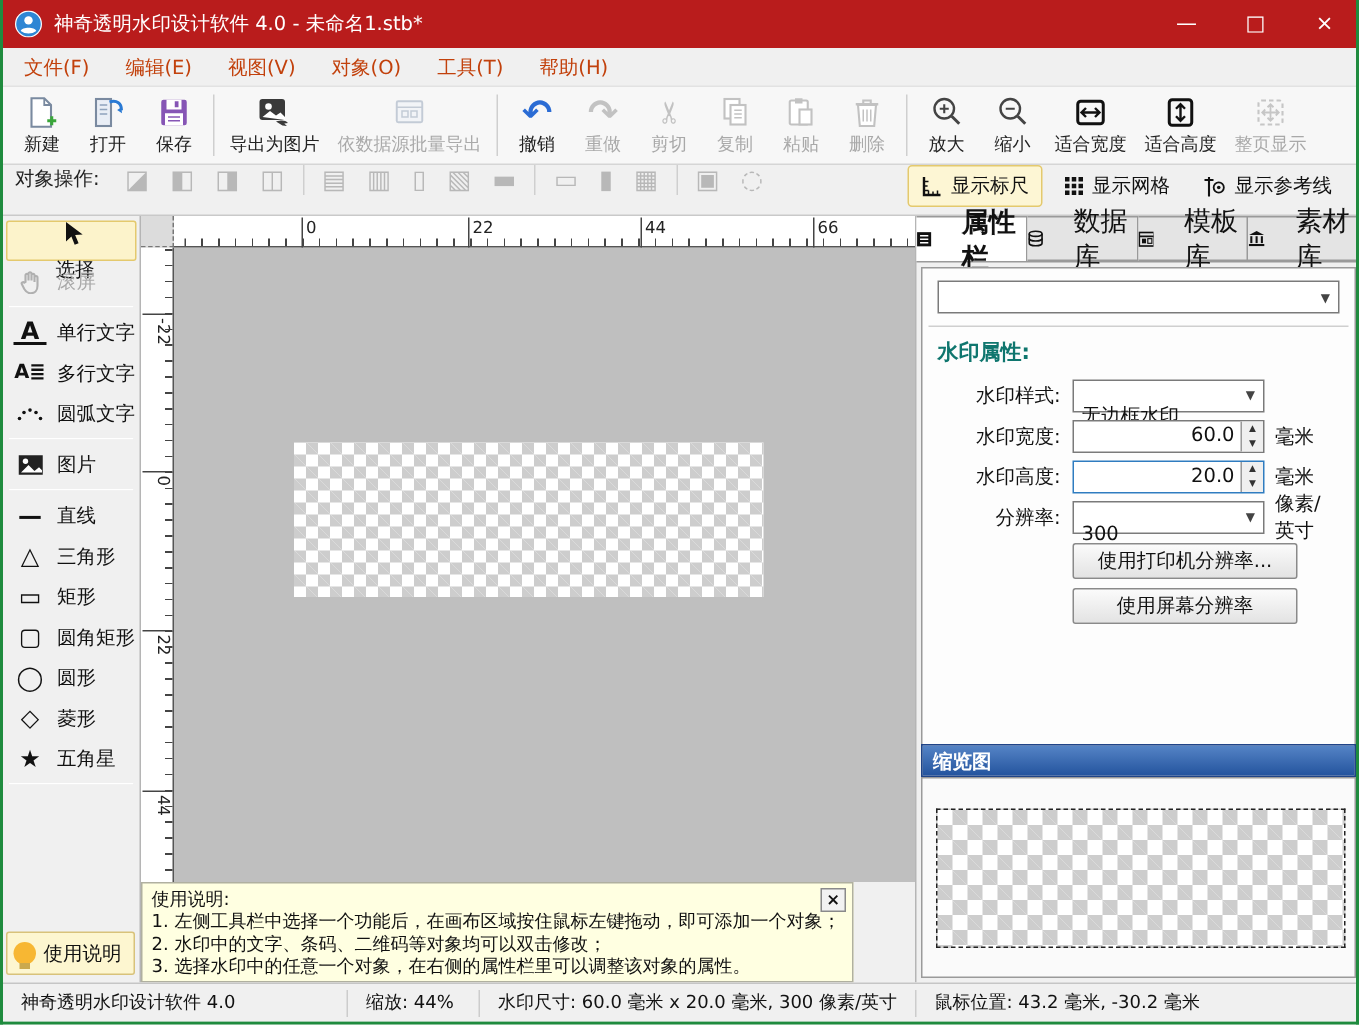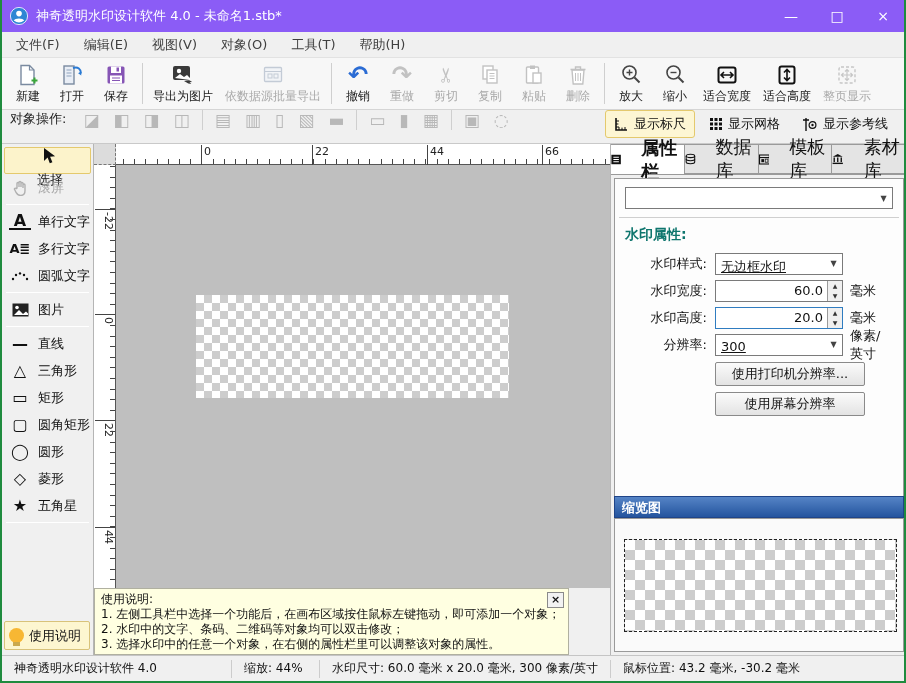--- a/index.html
+++ b/index.html
@@ -1,30 +1,30 @@
 <!DOCTYPE html>
 <html><head>
 <meta charset="utf-8">
 <style>
   * { margin:0; padding:0; box-sizing:border-box; }
   html,body { width:906px; height:683px; font-family:"DejaVu Sans", sans-serif; }
   #window { position:relative; width:906px; height:683px; background:#f0f0f0;
             border-left:2px solid #1f8b3e; border-right:2px solid #1f8b3e; border-bottom:2px solid #1f8b3e; overflow:hidden; }
 
   
-  .titlebar { position:absolute; left:-2px; top:0; width:906px; height:32px; background:#8b5cf6;
+  .titlebar { position:absolute; left:-2px; top:0; width:906px; height:32px; background:#b91c1c;
               display:flex; align-items:center; color:#fff; font-size:13px; padding-left:10px; }
   .titlebar .logo { width:18px; height:18px; margin-right:8px; flex:0 0 auto; }
   .win-controls { position:absolute; right:0; top:0; height:32px; display:flex; }
   .win-btn { width:46px; height:32px; display:flex; align-items:center; justify-content:center;
              color:#fff; font-size:14px; }
 
   
   .menubar { position:absolute; left:0; top:32px; width:902px; height:26px; background:#f0f0f0;
-             display:flex; align-items:center; font-size:13px; color:#404040; border-bottom:1px solid #e2e2e2; }
+             display:flex; align-items:center; font-size:13px; color:#c2410c; border-bottom:1px solid #e2e2e2; }
   .menu-item { padding:4px 10px; margin-left:4px; }
 
   
   .toolbar { position:absolute; left:0; top:58px; width:902px; height:52px; background:#f7f7f7;
              border-bottom:1px solid #d5d5d5; display:flex; align-items:stretch; padding:2px 4px; }
   .tbtn { display:flex; flex-direction:column; align-items:center; justify-content:center;
           padding:1px 6px; min-width:44px; font-size:12px; color:#222; }
   .tbtn .icn { height:26px; display:flex; align-items:center; justify-content:center; }
   .tbtn.disabled { color:#a9a9a9; }
   .tsep { width:1px; background:#cfcfcf; margin:3px 4px; }
@@ -82,21 +82,21 @@
 
   
   .rpanel { position:absolute; left:608px; top:144px; width:296px; height:511px; background:#f0f0f0; border-left:1px solid #b5b5b5; }
   .rtabs { display:flex; height:31px; border-bottom:1px solid #9a9a9a; }
   .rtab { flex:1; display:flex; align-items:center; justify-content:center; gap:20px; font-size:18px; color:#111;
           background:#e4e4e4; border:1px solid #9a9a9a; border-left:none; border-bottom:1px solid #9a9a9a; }
   .rtab.active { background:#fff; border-bottom:none; font-weight:bold; }
   .rbox1 { position:absolute; left:3px; top:34px; width:290px; height:456px; background:#fdfdfd; border:1px solid #9a9a9a;
            display:flex; flex-direction:column; padding:6px 4px 4px; }
   .combo, .spin { position:relative; height:22px; background:#fff; border:1px solid #7a7a7a; font-size:13px; color:#111; }
-  .combo .val { position:absolute; left:5px; top:4px; right:18px; overflow:hidden; white-space:nowrap;text-decoration:underline; }
+  .combo .val { position:absolute; left:5px; top:14px; right:18px; overflow:hidden; white-space:nowrap; }
   .combo .arrow { position:absolute; right:0; top:0; width:17px; height:100%; display:flex; align-items:center; justify-content:center;
                   font-size:8px; color:#444; }
   .top-combo { margin:2px 6px 8px; }
   .sec-line { height:1px; background:#cfcfcf; margin:0 0 6px; }
   .props-title { font-size:14px; font-weight:bold; color:#0f766e; margin:2px 6px 6px; }
   .prow { display:flex; align-items:center; height:25px; margin:1px 6px; font-size:13px; color:#111; }
   .plabel { width:82px; text-align:right; flex:0 0 auto; }
   .pctrl { width:128px; margin-left:8px; flex:0 0 auto; }
   .punit { margin-left:7px; }
   .spin .val { position:absolute; right:19px; top:2px; left:20px; text-align:right; }

